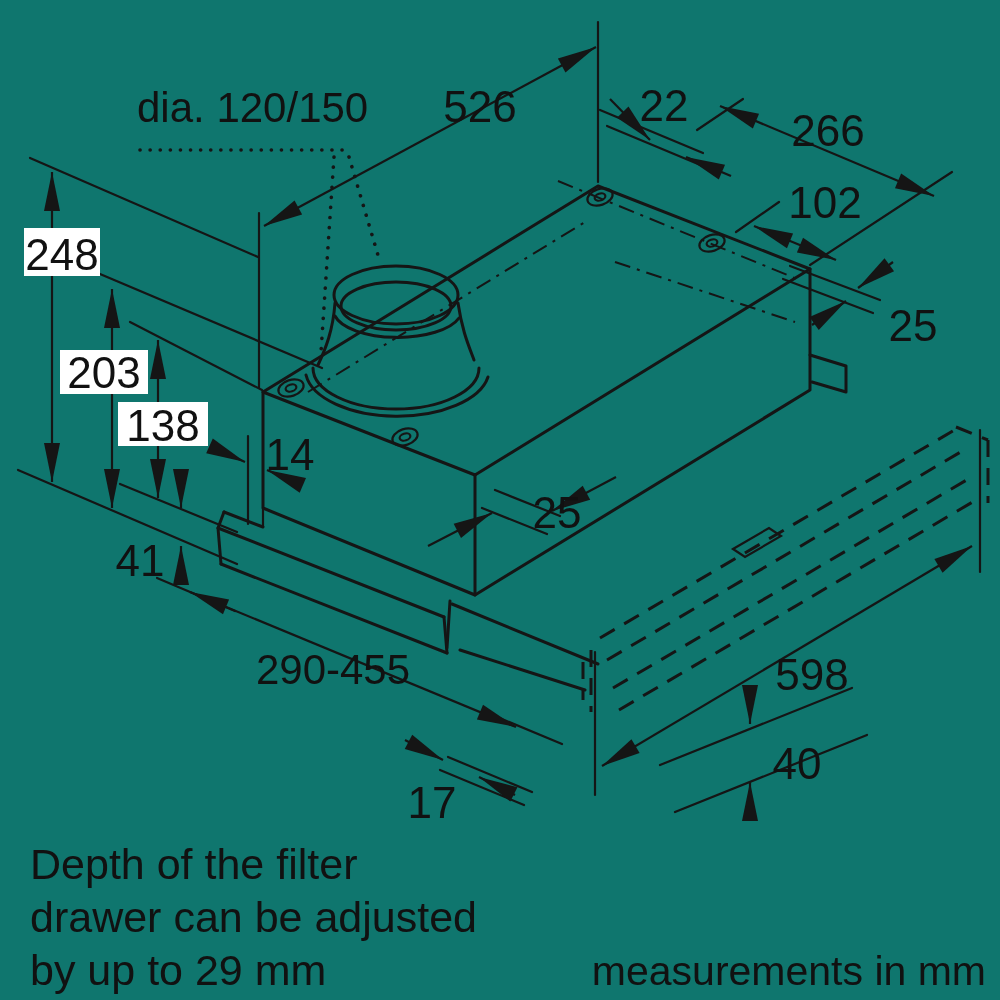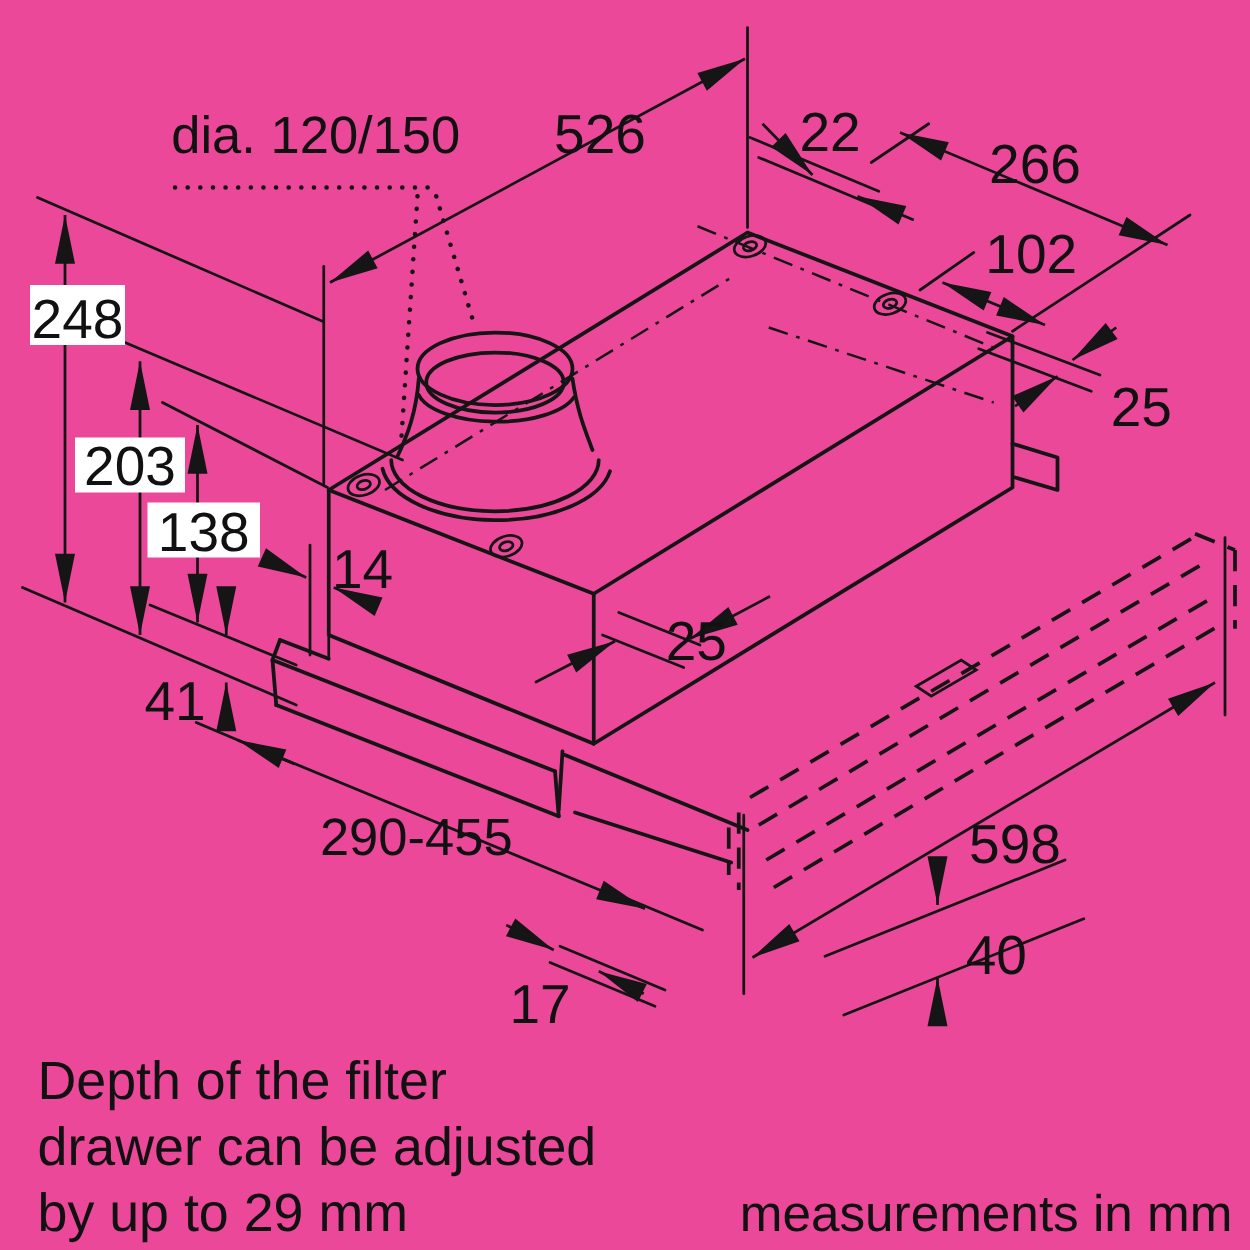--- a/index.html
+++ b/index.html
@@ -1,16 +1,16 @@
 <!DOCTYPE html>
 <html><head>
 <meta charset="utf-8">
 <style>
   html,body{margin:0;padding:0;background:#fff;}
-  .stage{position:relative;width:1000px;height:1000px;background:#ec4899;overflow:hidden;
+  .stage{position:relative;width:1000px;height:1000px;background:#0f766e;overflow:hidden;
          font-family:"Liberation Sans", sans-serif;}
   svg{position:absolute;inset:0;}
   .obj{fill:none;stroke:#151515;stroke-width:3;stroke-linejoin:round;stroke-linecap:round;}
   .thin{fill:none;stroke:#151515;stroke-width:2.2;stroke-linecap:round;}
   .dim{fill:none;stroke:#151515;stroke-width:2.2;}
   .dash{fill:none;stroke:#151515;stroke-width:3;stroke-dasharray:17 11;stroke-linecap:butt;}
   .cline{fill:none;stroke:#151515;stroke-width:2;stroke-dasharray:16 7 3 7;}
   .dots{fill:none;stroke:#151515;stroke-width:3.6;stroke-dasharray:0.1 10;stroke-linecap:round;}
   .lbl{fill:#111;font-family:"Liberation Sans", sans-serif;font-size:44px;}
   .lbl-mid{text-anchor:middle;}

